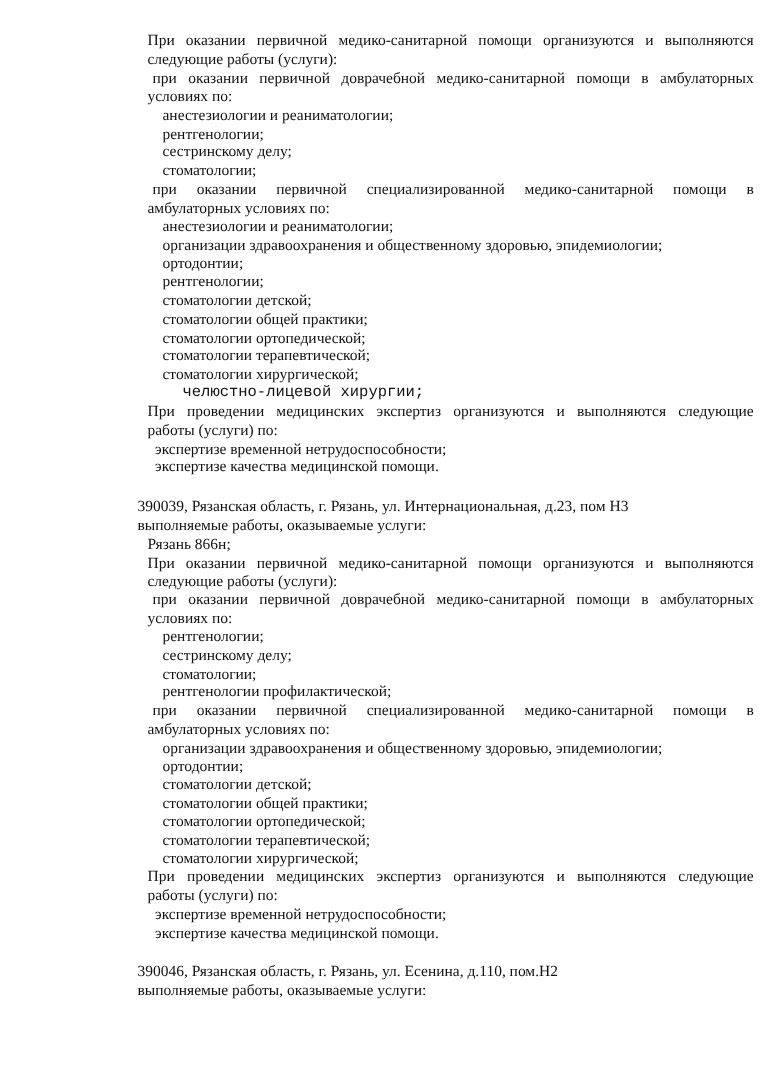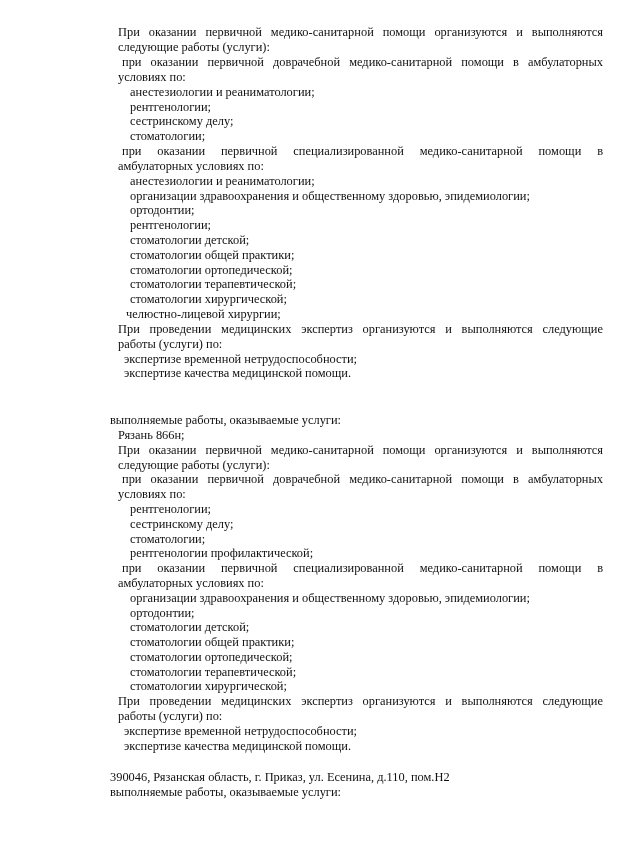--- a/index.html
+++ b/index.html
@@ -33,26 +33,27 @@
   <div class="ln" style="left:118px; top:159px;">амбулаторных условиях по:</div>
   <div class="ln" style="left:130px; top:174px;">анестезиологии и реаниматологии;</div>
   <div class="ln" style="left:130px; top:189px;">организации здравоохранения и общественному здоровью, эпидемиологии;</div>
   <div class="ln" style="left:130px; top:203px;">ортодонтии;</div>
   <div class="ln" style="left:130px; top:218px;">рентгенологии;</div>
   <div class="ln" style="left:130px; top:233px;">стоматологии детской;</div>
   <div class="ln" style="left:130px; top:248px;">стоматологии общей практики;</div>
   <div class="ln" style="left:130px; top:263px;">стоматологии ортопедической;</div>
   <div class="ln" style="left:130px; top:277px;">стоматологии терапевтической;</div>
   <div class="ln" style="left:130px; top:292px;">стоматологии хирургической;</div>
-  <div class="ln" style="left:126px; top:307px;">челюстно-лицевой хирургии;</div>
+  <div class="ln" style="left:146px; top:307px;font-family:Liberation Mono, monospace;">челюстно-лицевой хирургии;</div>
   <div class="ln just" style="left:118px; top:322px; width:485px;">При проведении медицинских экспертиз организуются и выполняются следующие</div>
   <div class="ln" style="left:118px; top:337px;">работы (услуги) по:</div>
   <div class="ln" style="left:124px; top:352px;">экспертизе временной нетрудоспособности;</div>
   <div class="ln" style="left:124px; top:366px;">экспертизе качества медицинской помощи.</div>
 
+  <div class="ln" style="left:110px; top:398px;">390039, Рязанская область, г. Рязань, ул. Интернациональная, д.23, пом Н3</div>
   <div class="ln" style="left:110px; top:413px;">выполняемые работы, оказываемые услуги:</div>
   <div class="ln" style="left:118px; top:428px;">Рязань 866н;</div>
   <div class="ln just" style="left:118px; top:443px; width:485px;">При оказании первичной медико-санитарной помощи организуются и выполняются</div>
   <div class="ln" style="left:118px; top:458px;">следующие работы (услуги):</div>
   <div class="ln just" style="left:122px; top:472px; width:481px;">при оказании первичной доврачебной медико-санитарной помощи в амбулаторных</div>
   <div class="ln" style="left:118px; top:487px;">условиях по:</div>
   <div class="ln" style="left:130px; top:502px;">рентгенологии;</div>
   <div class="ln" style="left:130px; top:517px;">сестринскому делу;</div>
   <div class="ln" style="left:130px; top:532px;">стоматологии;</div>
   <div class="ln" style="left:130px; top:546px;">рентгенологии профилактической;</div>
@@ -63,16 +64,16 @@
   <div class="ln" style="left:130px; top:620px;">стоматологии детской;</div>
   <div class="ln" style="left:130px; top:635px;">стоматологии общей практики;</div>
   <div class="ln" style="left:130px; top:650px;">стоматологии ортопедической;</div>
   <div class="ln" style="left:130px; top:665px;">стоматологии терапевтической;</div>
   <div class="ln" style="left:130px; top:679px;">стоматологии хирургической;</div>
   <div class="ln just" style="left:118px; top:694px; width:485px;">При проведении медицинских экспертиз организуются и выполняются следующие</div>
   <div class="ln" style="left:118px; top:709px;">работы (услуги) по:</div>
   <div class="ln" style="left:124px; top:724px;">экспертизе временной нетрудоспособности;</div>
   <div class="ln" style="left:124px; top:739px;">экспертизе качества медицинской помощи.</div>
 
-  <div class="ln" style="left:110px; top:770px;">390046, Рязанская область, г. Приказ, ул. Есенина, д.110, пом.Н2</div>
+  <div class="ln" style="left:110px; top:770px;">390046, Рязанская область, г. Рязань, ул. Есенина, д.110, пом.Н2</div>
   <div class="ln" style="left:110px; top:785px;">выполняемые работы, оказываемые услуги:</div>
 
 </div>
 
 </body></html>

